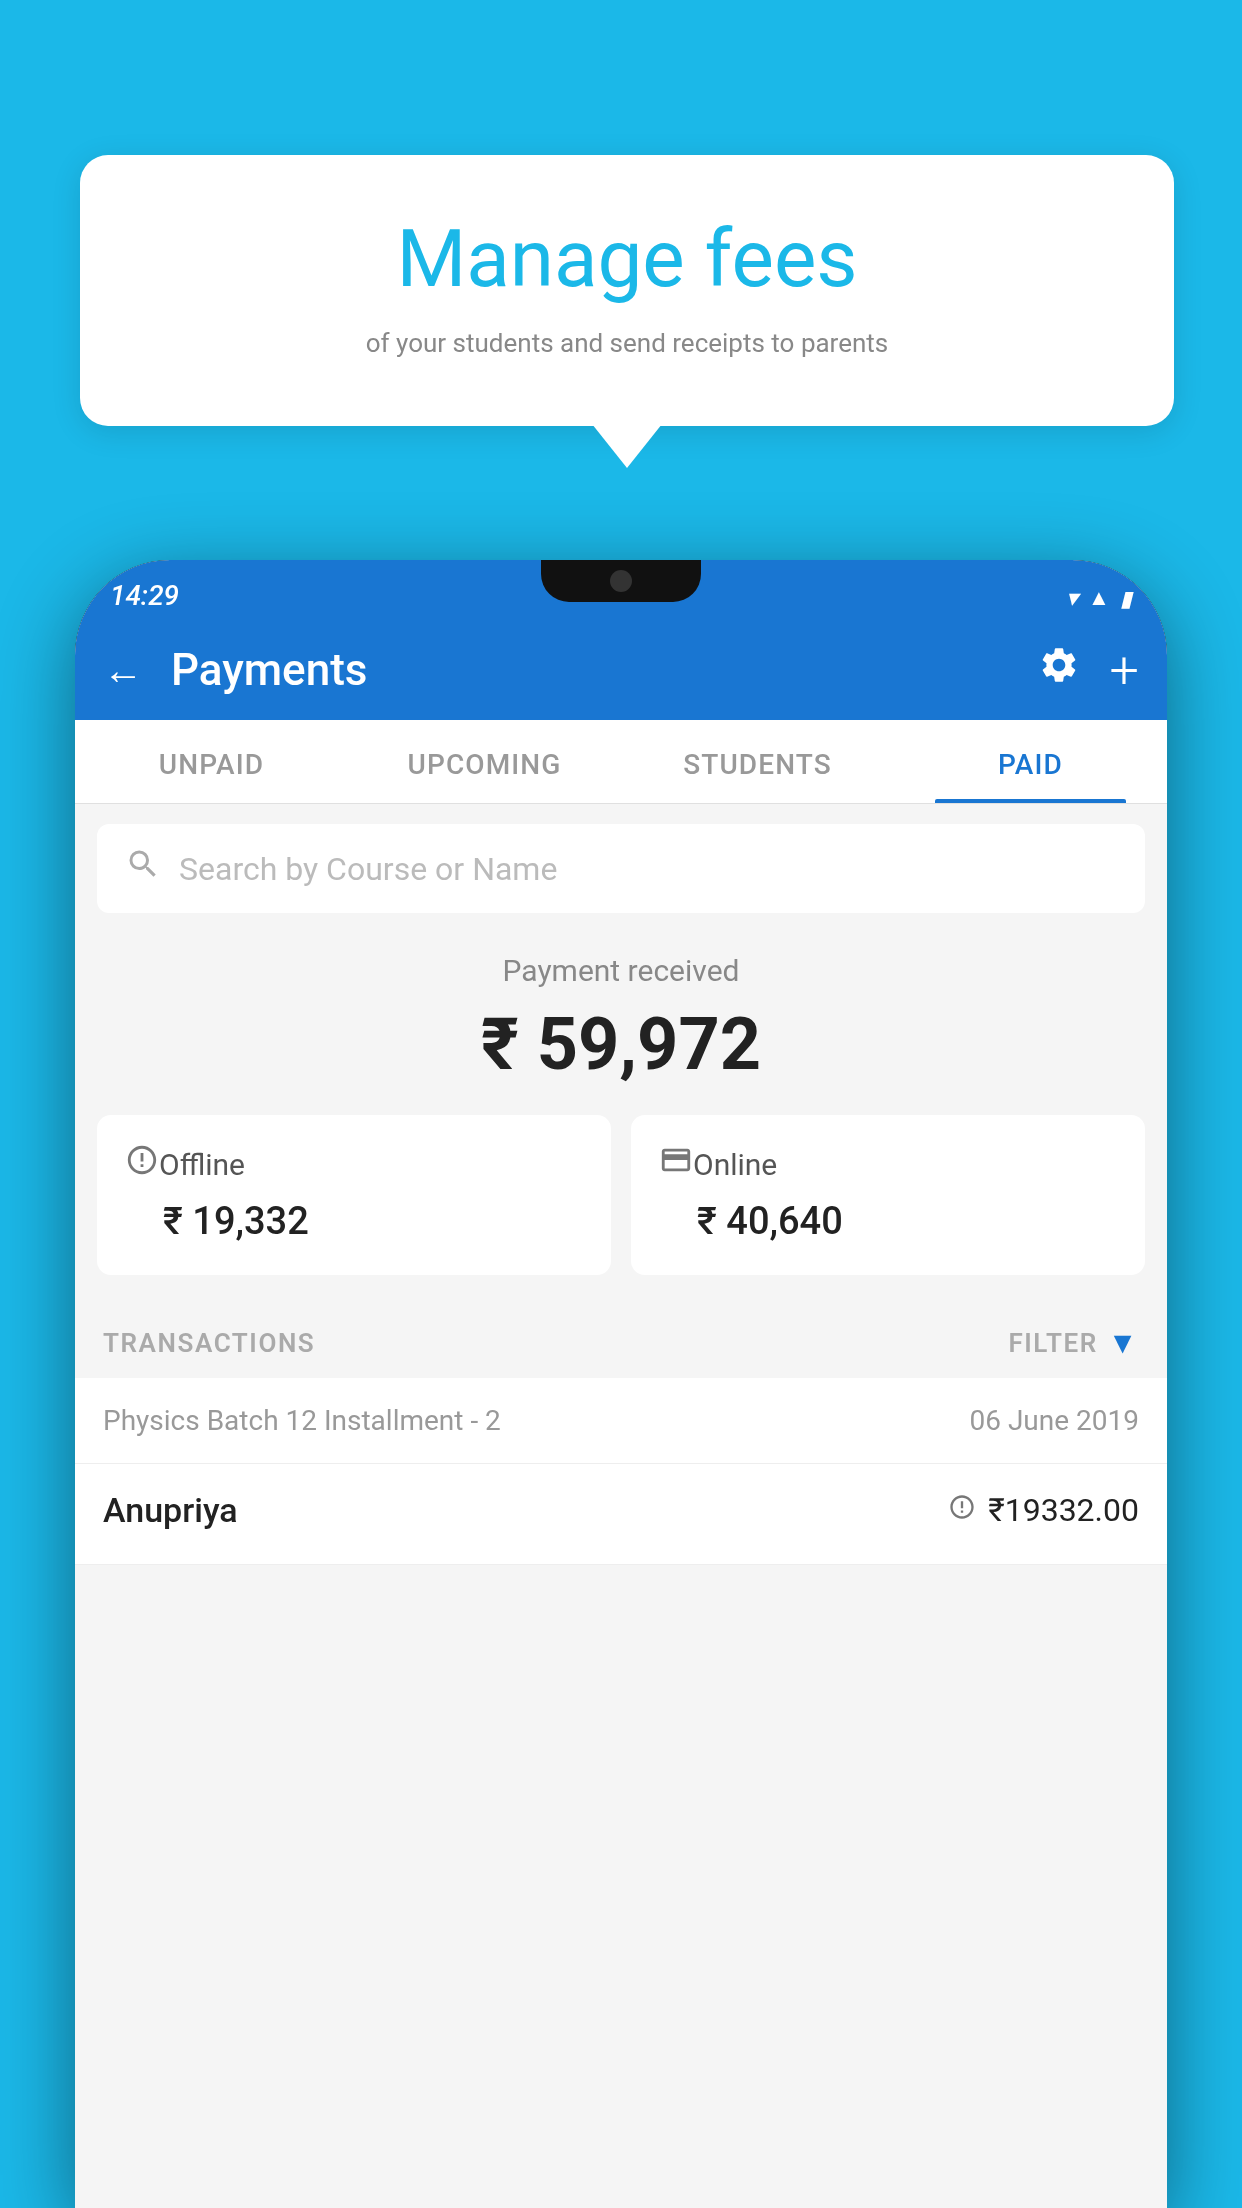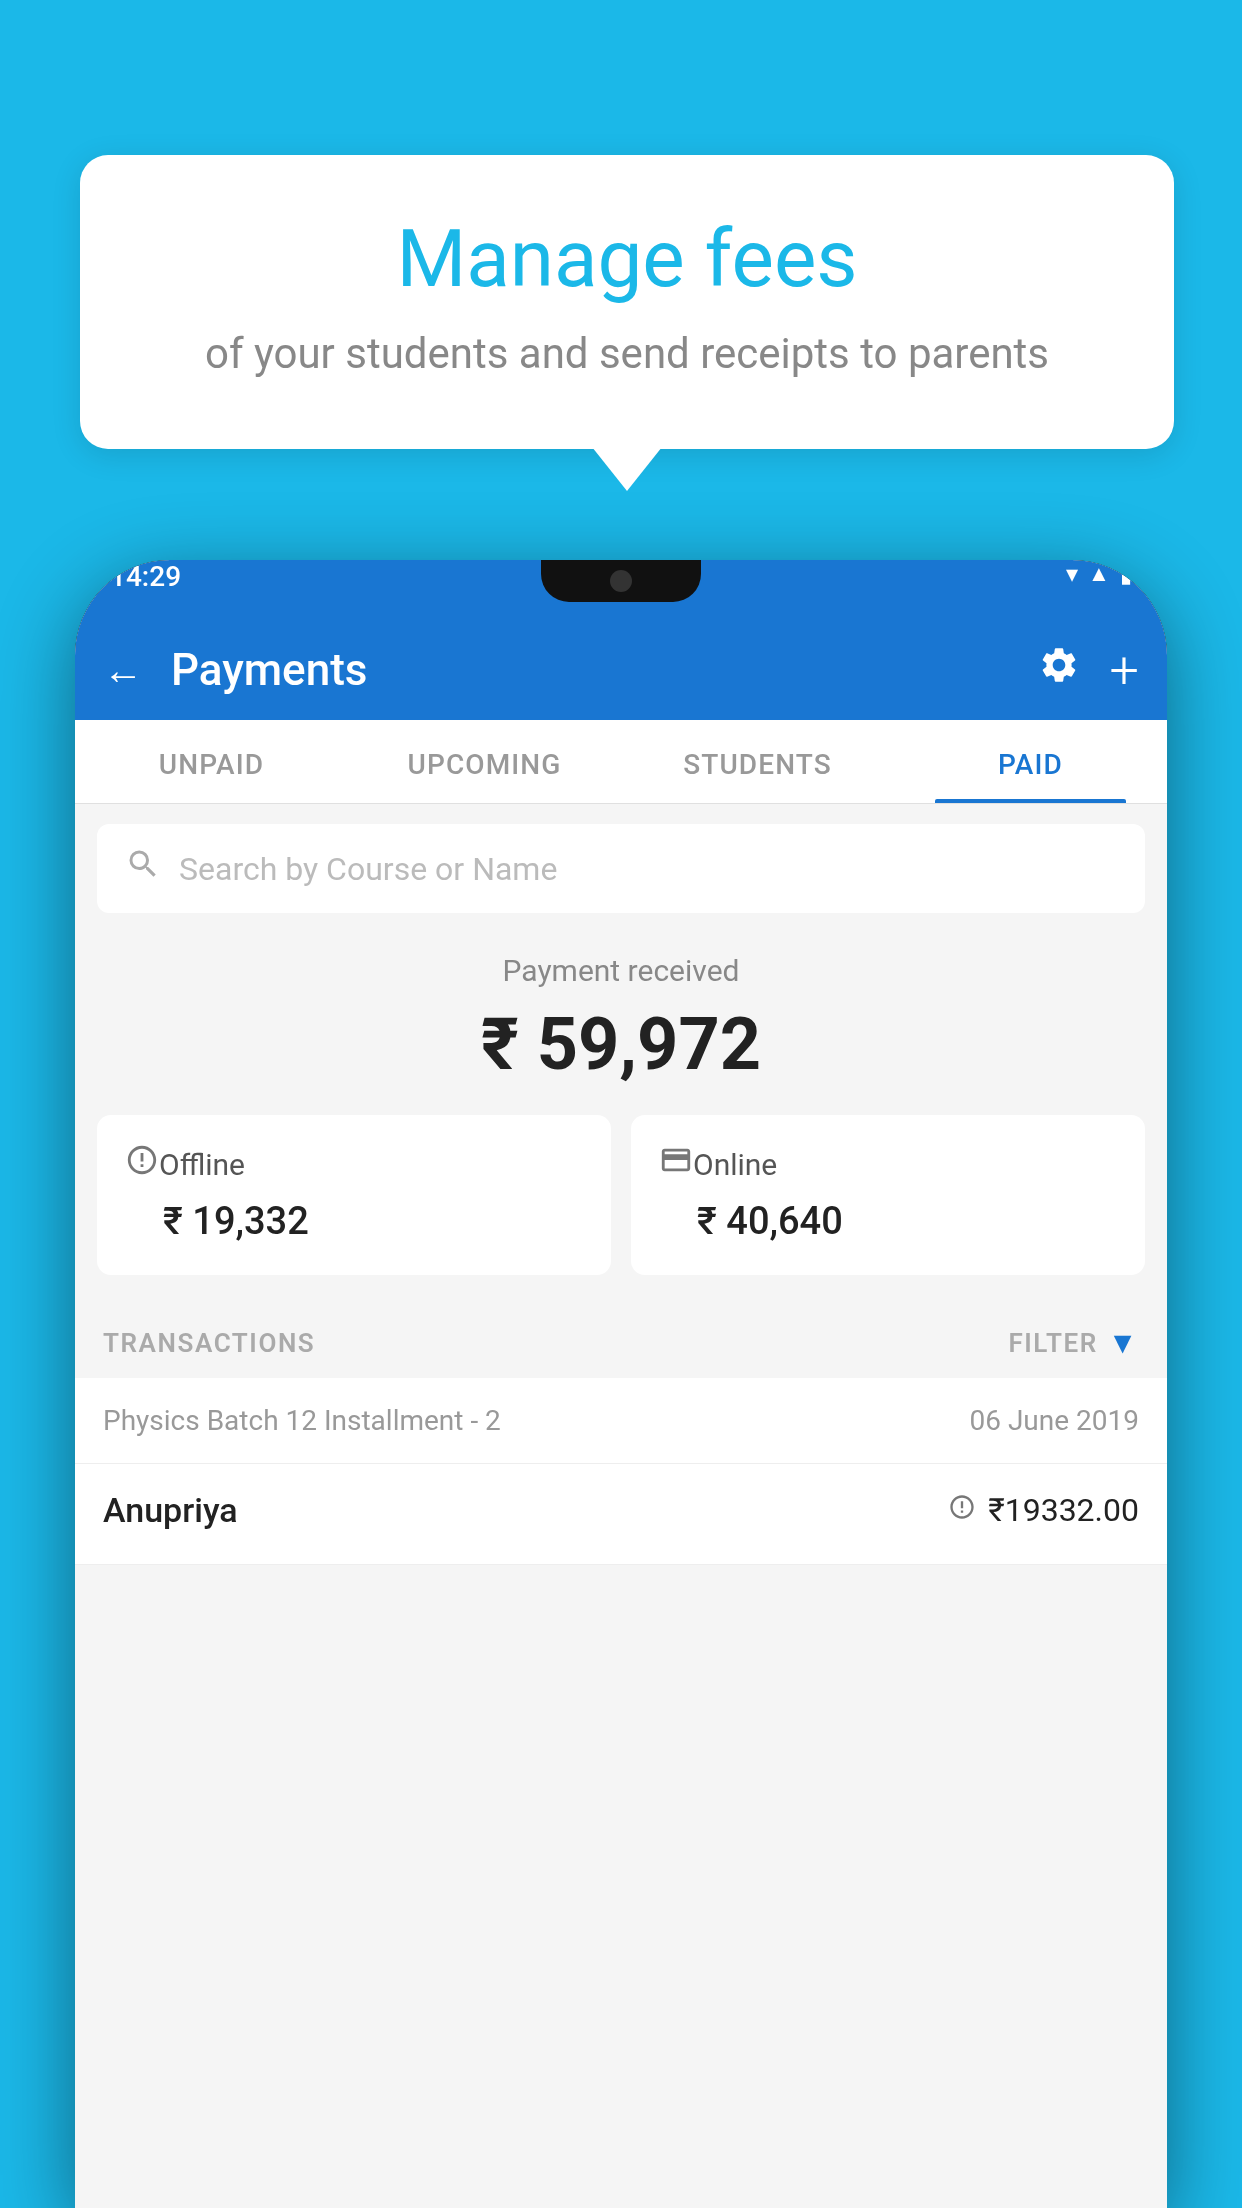--- a/index.html
+++ b/index.html
@@ -38,21 +38,21 @@
       border-top: 44px solid white;
     }
     .bubble-title {
       font-size: 80px;
       color: #1bb8e8;
       font-weight: 400;
       line-height: 1.1;
       margin-bottom: 22px;
     }
     .bubble-subtitle {
-      font-size: 42px;
+      font-size: 26px;
       color: #888;
       font-weight: 400;
       line-height: 1.4;
     }
 
     
     .phone-frame {
       position: absolute;
       top: 560px;
       left: 75px;
@@ -82,25 +82,26 @@
       background: #333;
       border-radius: 50%;
       margin: 10px auto 0;
     }
 
     
     .status-bar {
       background: #1976d2;
       height: 60px;
       display: flex;
-      align-items: flex-start;
+      align-items: flex-end;
       justify-content: space-between;
-      padding: 0 35px;
+      padding: 8px 35px;
       position: relative;
       z-index: 10;
+      font-style: italic;
     }
     .status-time {
       color: white;
       font-size: 28px;
       font-weight: 500;
     }
     .status-icons {
       display: flex;
       align-items: center;
       gap: 10px;

